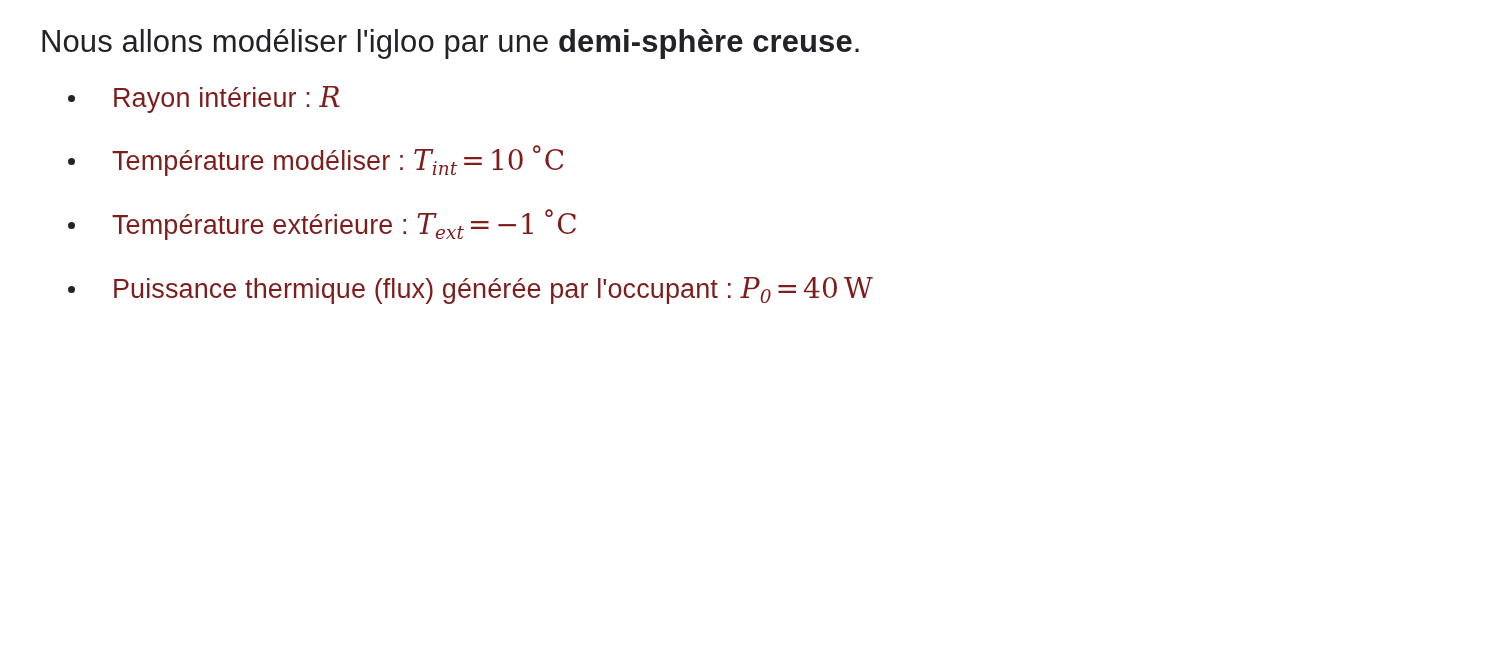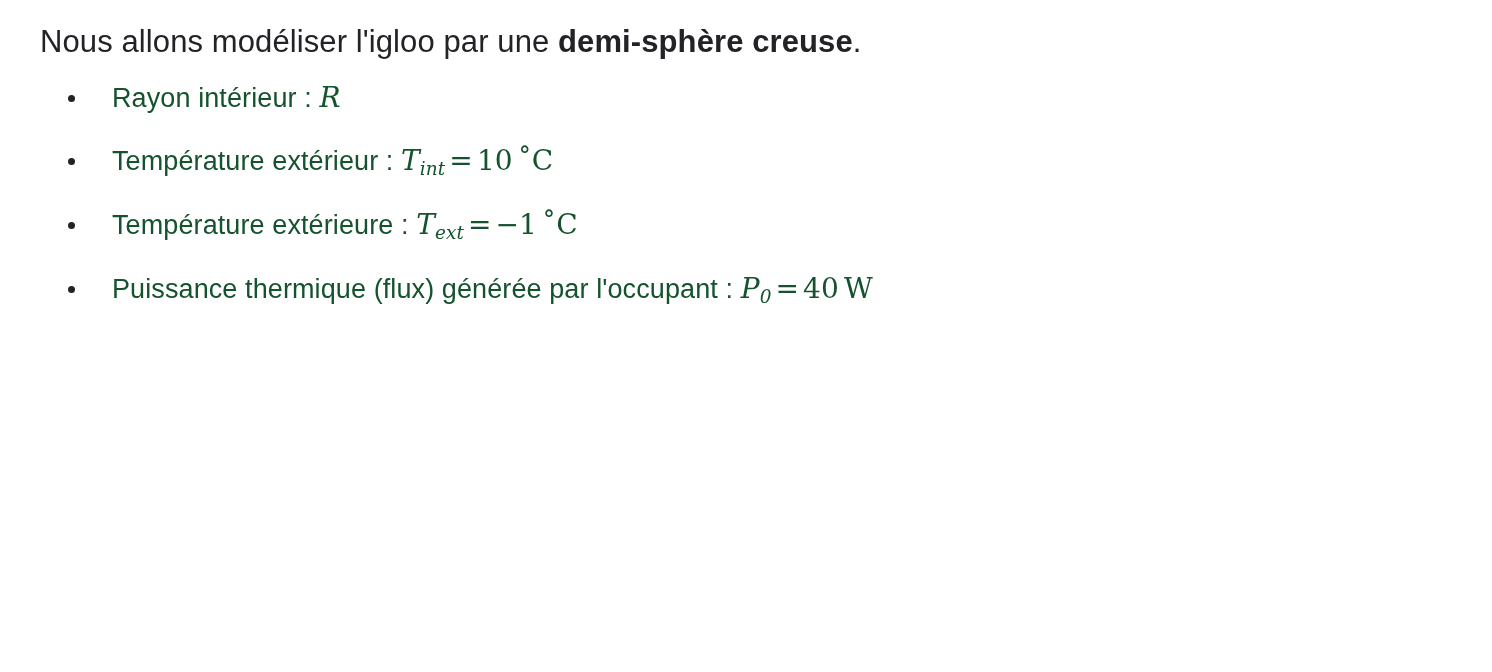--- a/index.html
+++ b/index.html
@@ -37,21 +37,21 @@
   }
   ul.bullets {
     list-style: none;
     margin: 18px 0 0 0;
     padding: 0;
   }
   ul.bullets li {
     position: relative;
     font-size: 27px;
     line-height: 1.30;
-    color: #14532d;
+    color: #7f1d1d;
     padding-left: 72px;
     margin-bottom: 26px;
     letter-spacing: 0.1px;
   }
   ul.bullets li::before {
     content: "";
     position: absolute;
     left: 28px;
     top: 15px;
     width: 7px;
@@ -93,21 +93,21 @@
 
   <ul class="bullets">
 
     <li>
       <span>Rayon intérieur : </span><span class="math nowrap"><span>R</span></span>
     </li>
 
 
 
     <li>
-      <span>Température extérieur : </span><span class="math nowrap"><span>T</span><span class="sub">int</span><span class="op">=</span><span class="num">10</span><span class="unit">˚C</span></span>
+      <span>Température modéliser : </span><span class="math nowrap"><span>T</span><span class="sub">int</span><span class="op">=</span><span class="num">10</span><span class="unit">˚C</span></span>
     </li>
 
     <li>
       <span>Température extérieure : </span><span class="math nowrap"><span>T</span><span class="sub">ext</span><span class="op">=</span><span class="num">−1</span><span class="unit">˚C</span></span>
     </li>
 
     <li>
       <span>Puissance thermique (flux) générée par l'occupant : </span><span class="math nowrap"><span>P</span><span class="sub">0</span><span class="op">=</span><span class="num">40</span><span class="unit">W</span></span>
     </li>
 

